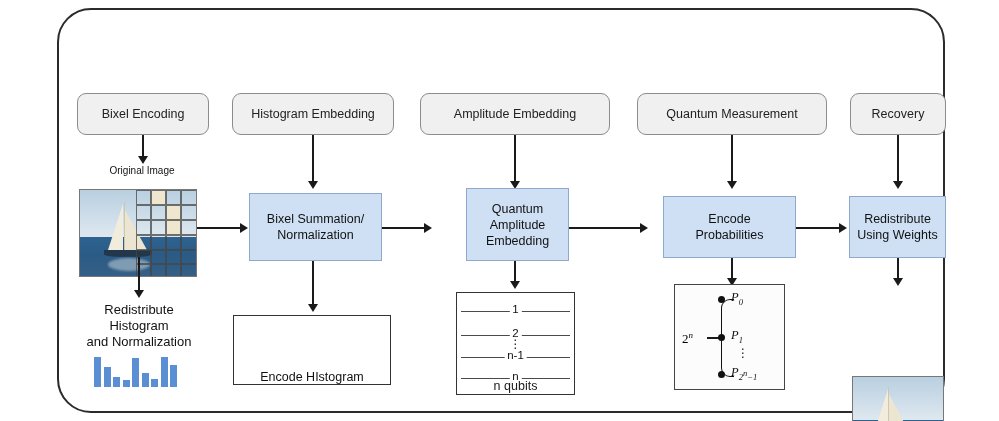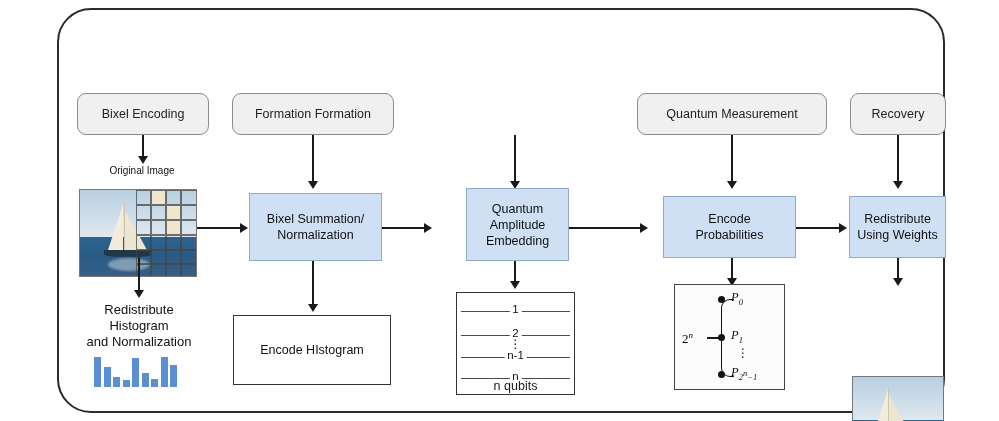--- a/index.html
+++ b/index.html
@@ -94,21 +94,24 @@
 
 <div id="stage">
 
   <div class="abs" id="outer-frame"></div>
 
 
   <div class="abs stage-box" style="left:77px;top:93px;width:132px;">
     <span>Bixel Encoding</span>
   </div>
   <div class="abs stage-box" style="left:232px;top:93px;width:162px;">
-    <span>Formation Formation</span>
+    <span>Histogram Embedding</span>
+  </div>
+  <div class="abs stage-box" style="left:420px;top:93px;width:190px;">
+    <span>Amplitude Embedding</span>
   </div>
   <div class="abs stage-box" style="left:637px;top:93px;width:190px;">
     <span>Quantum Measurement</span>
   </div>
   <div class="abs stage-box" style="left:850px;top:93px;width:96px;">
     <span>Recovery</span>
   </div>
 
   <div class="abs vline" style="left:142px;top:135px;height:22px;"></div>
   <div class="abs arrow-d" style="left:137.5px;top:156px;"></div>
@@ -196,21 +199,21 @@
       <span>Normalization</span>
     </span>
   </div>
 
   <div class="abs hline" style="left:382px;top:227px;width:43px;"></div>
   <div class="abs arrow-r" style="left:424px;top:222.5px;"></div>
 
   <div class="abs vline" style="left:312px;top:261px;height:44px;"></div>
   <div class="abs arrow-d" style="left:307.5px;top:304px;"></div>
 
-  <div class="abs plain-box" style="left:233px;top:315px;width:158px;height:70px;">
+  <div class="abs plain-box" style="left:233px;top:315px;width:158px;height:70px;align-items:flex-end;">
     <span>Encode HIstogram</span>
   </div>
 
   <div class="abs proc-box" style="left:466px;top:188px;width:103px;height:73px;">
     <span>
       <span>Quantum</span><br>
       <span>Amplitude</span><br>
       <span>Embedding</span>
     </span>
   </div>

